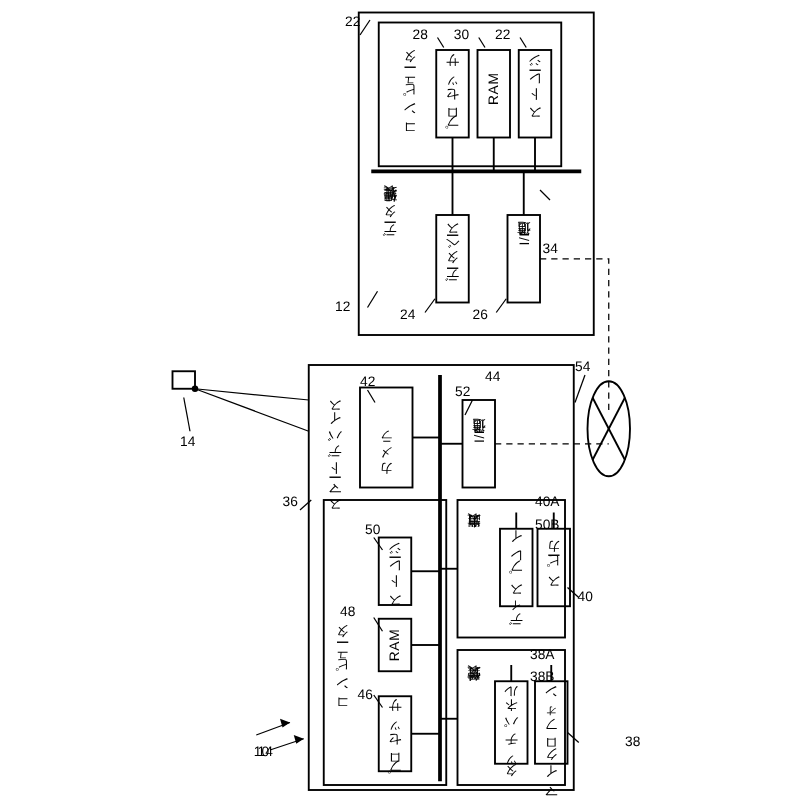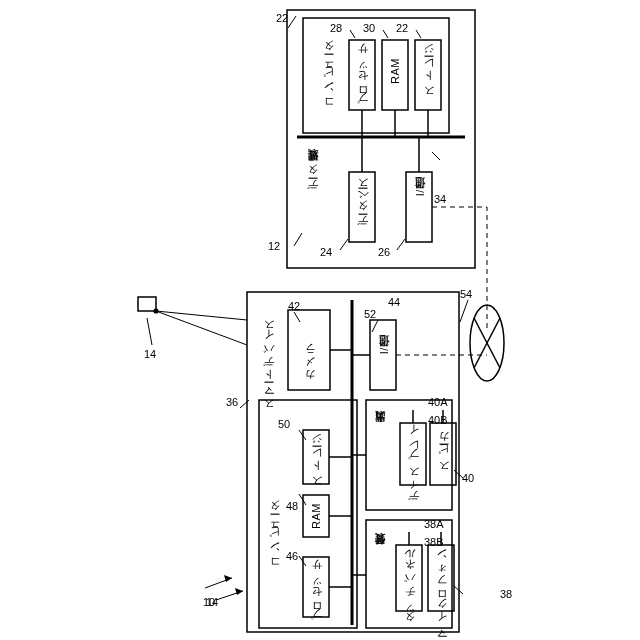--- a/index.html
+++ b/index.html
@@ -149,36 +149,36 @@
   <div class="num" style="left:288px;top:300px;">42</div>
 
   <div class="vtext" style="left:377px;top:340px;">通信I/F</div>
   <div class="num" style="left:388px;top:296px;">44</div>
   <div class="num" style="left:364px;top:308px;">52</div>
 
   <div class="vtext" style="left:268px;top:506px;">コンピュータ</div>
   <div class="num" style="left:206px;top:596px;">14</div>
 
   <div class="vtext" style="left:310px;top:438px;">ストレージ</div>
-  <div class="num" style="left:278px;top:418px;">50</div>
+  <div class="num" style="left:292px;top:418px;">50</div>
 
   <div class="vtext" style="left:310px;top:503px;">RAM</div>
-  <div class="num" style="left:286px;top:484px;margin-top:16px;">48</div>
+  <div class="num" style="left:272px;top:484px;">48</div>
 
   <div class="vtext" style="left:310px;top:564px;">プロセッサ</div>
   <div class="num" style="left:286px;top:550px;">46</div>
 
   <div class="vtext" style="left:373px;top:430px;">出力装置</div>
   <div class="num" style="left:462px;top:472px;">40</div>
 
   <div class="vtext" style="left:407px;top:430px;">ディスプレイ</div>
   <div class="num" style="left:428px;top:396px;">40A</div>
 
   <div class="vtext" style="left:437px;top:436px;">スピーカ</div>
-  <div class="num" style="left:428px;top:414px;">40B</div>
+  <div class="num" style="left:428px;top:414px;">50B</div>
 
   <div class="vtext" style="left:373px;top:552px;">受付装置</div>
   <div class="num" style="left:462px;top:588px;margin-left:38px;">38</div>
 
   <div class="vtext" style="left:403px;top:552px;">タッチパネル</div>
   <div class="num" style="left:424px;top:518px;">38A</div>
 
   <div class="vtext" style="left:435px;top:552px;">マイクロフォン</div>
   <div class="num" style="left:424px;top:536px;">38B</div>
 

